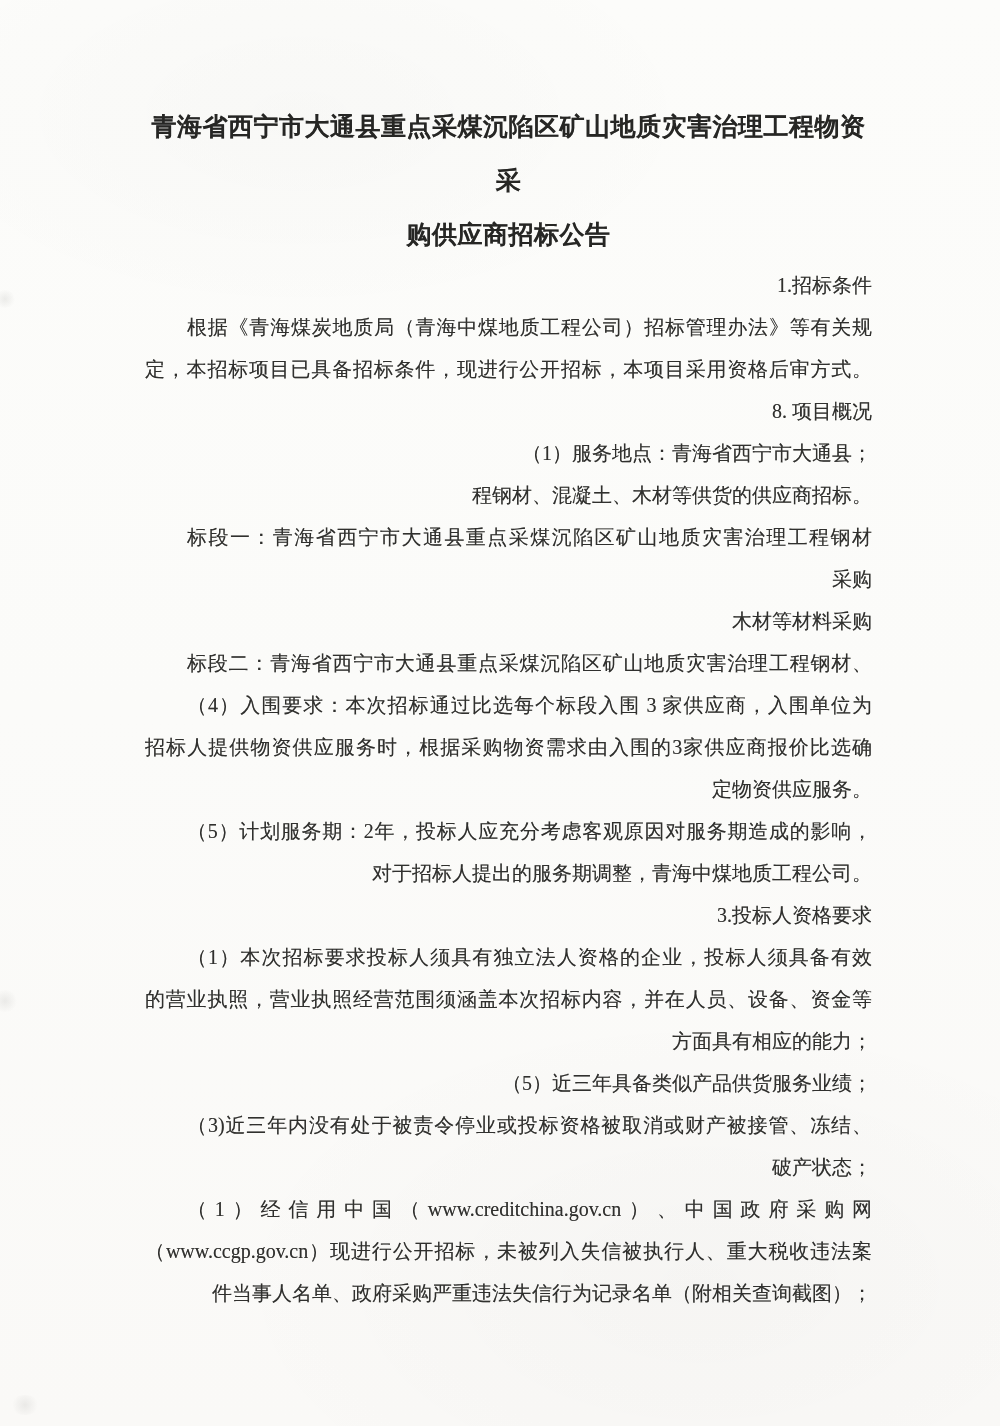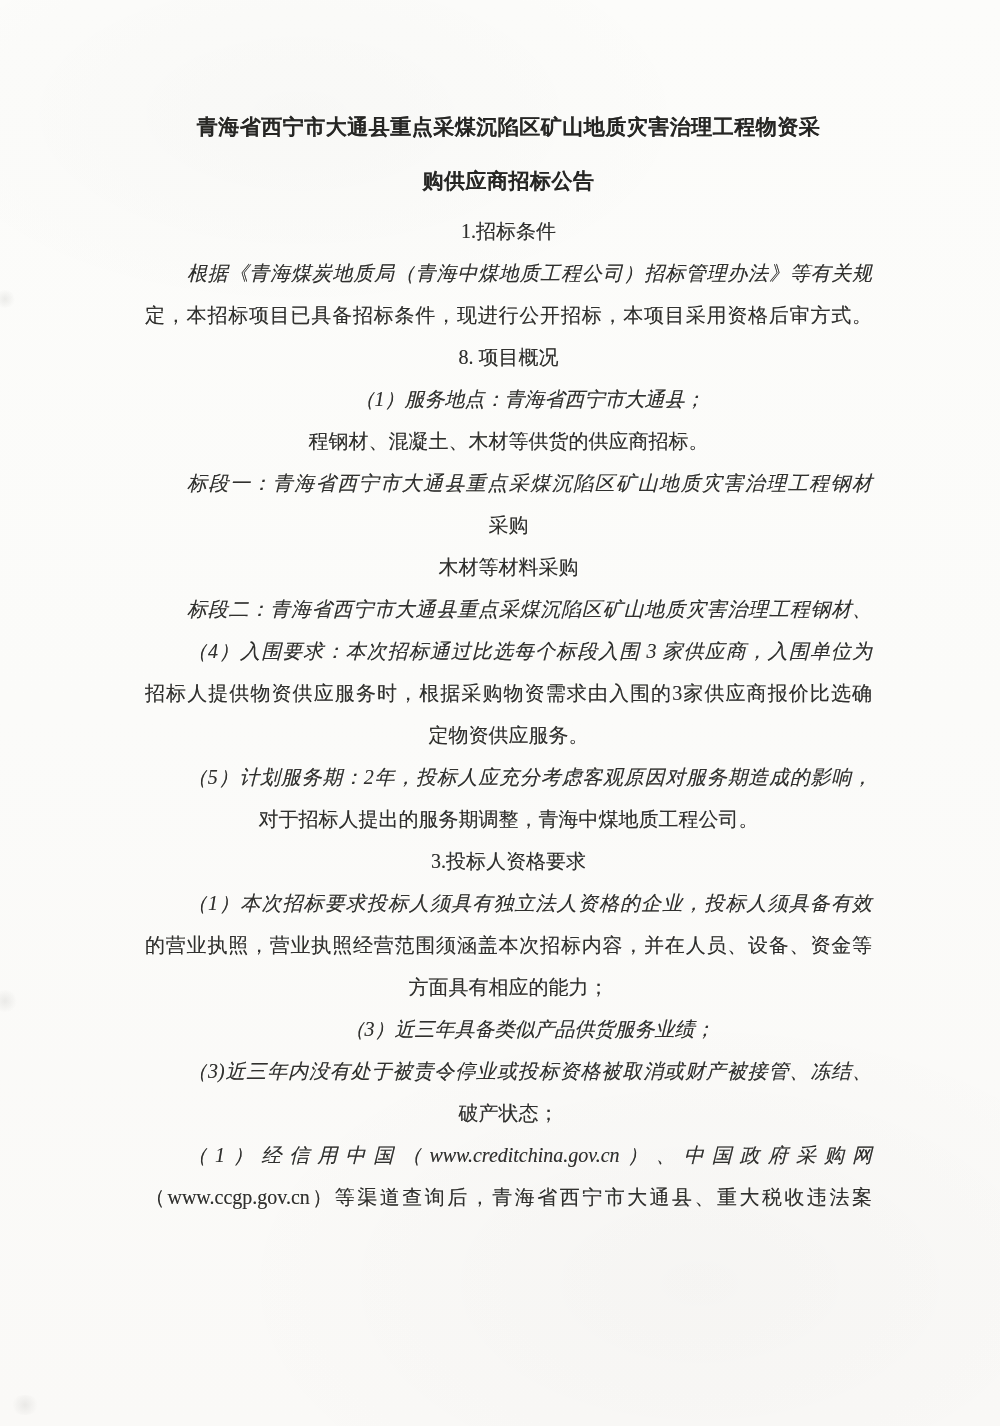--- a/index.html
+++ b/index.html
@@ -30,39 +30,39 @@
   .smudge.s2 { left: -8px; top: 990px;  width: 26px; height: 22px; }
   .smudge.s3 { left: 10px; top: 1395px; width: 30px; height: 20px; }
 
   .content {
     position: absolute;
     left: 145px;
     top: 100px;
     width: 727px;
   }
   .title-line {
-    font-size: 21px;
+    font-size: 25px;
     line-height: 54px;
     font-weight: bold;
     text-align: center;
     letter-spacing: 0.5px;
     color: #262624;
     text-shadow: 0 0 0.6px rgba(40,40,38,0.55);
   }
   .doc-body {
     margin-top: 2px;
   }
   .line {
     font-size: 20px;
     line-height: 42px;
     min-height: 42px;
     text-shadow: 0 0 0.5px rgba(48,48,46,0.45);
-    text-align: center;
+    text-align: right;
   }
-  .line.indent { padding-left: 42px; font-style: italic; }
+  .line.indent { padding-left: 42px; }
   .line.fill {
     text-align: justify;
     text-align-last: justify;
     text-justify: inter-character;
   }
 </style>
 </head>
 <body>
 
 <div class="page">
@@ -91,21 +91,22 @@
       <div class="line indent fill">标段二：青海省西宁市大通县重点采煤沉陷区矿山地质灾害治理工程钢材、</div>
       <div class="line indent fill">（4）入围要求：本次招标通过比选每个标段入围 3 家供应商，入围单位为</div>
       <div class="line fill">招标人提供物资供应服务时，根据采购物资需求由入围的3家供应商报价比选确</div>
       <div class="line">定物资供应服务。</div>
       <div class="line indent fill">（5）计划服务期：2年，投标人应充分考虑客观原因对服务期造成的影响，</div>
       <div class="line">对于招标人提出的服务期调整，青海中煤地质工程公司。</div>
       <div class="line">3.投标人资格要求</div>
       <div class="line indent fill">（1）本次招标要求投标人须具有独立法人资格的企业，投标人须具备有效</div>
       <div class="line fill">的营业执照，营业执照经营范围须涵盖本次招标内容，并在人员、设备、资金等</div>
       <div class="line">方面具有相应的能力；</div>
-      <div class="line indent">（3）近三年具备类似产品供货服务业绩；</div>
+      <div class="line indent">（5）近三年具备类似产品供货服务业绩；</div>
       <div class="line indent fill">（3)近三年内没有处于被责令停业或投标资格被取消或财产被接管、冻结、</div>
       <div class="line">破产状态；</div>
       <div class="line indent fill">（1）经信用中国（www.creditchina.gov.cn）、中国政府采购网</div>
-      <div class="line fill">（www.ccgp.gov.cn）等渠道查询后，青海省西宁市大通县、重大税收违法案</div>
+      <div class="line fill">（www.ccgp.gov.cn）现进行公开招标，未被列入失信被执行人、重大税收违法案</div>
+      <div class="line">件当事人名单、政府采购严重违法失信行为记录名单（附相关查询截图）；</div>
     </div>
 
   </div>
 </div>
 
 </body></html>

